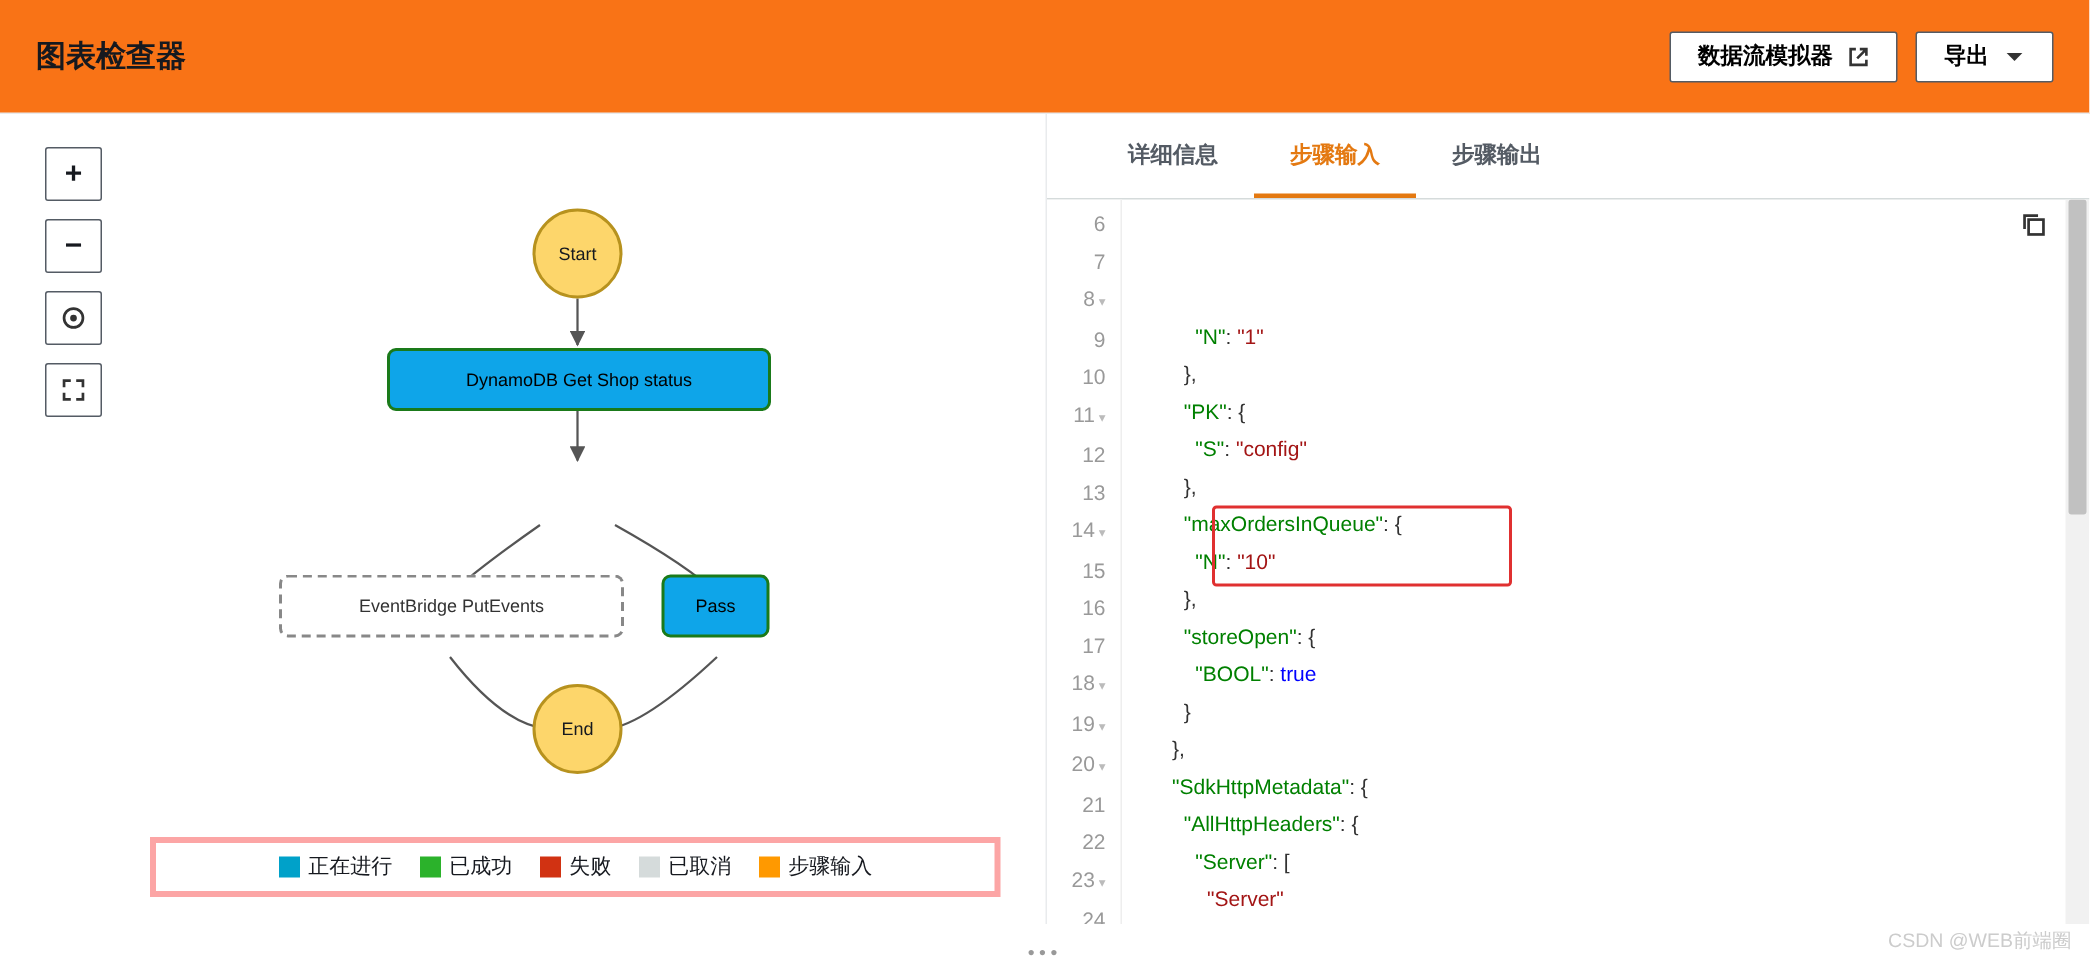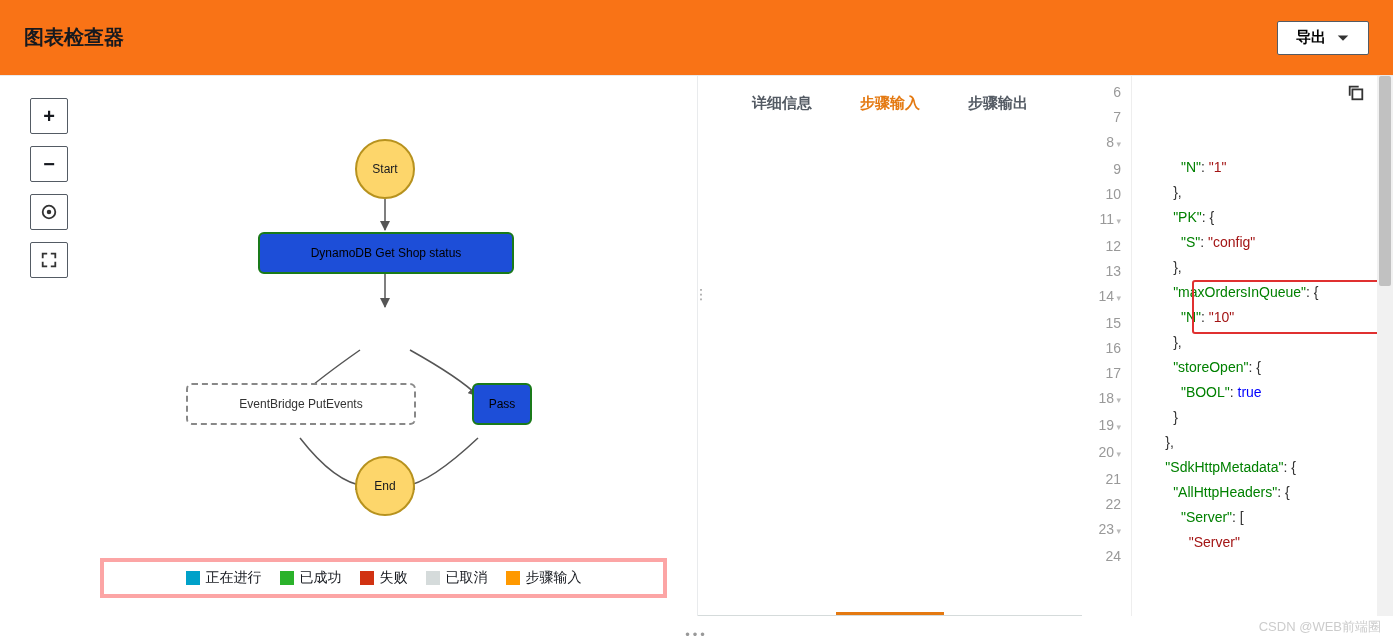--- a/index.html
+++ b/index.html
@@ -4,28 +4,28 @@
 <style>
   *{box-sizing:border-box;margin:0;padding:0;font-family:"Amazon Ember","Helvetica Neue",Arial,sans-serif}
   body{width:1393px;height:642px;background:#fff;color:#16191f;position:relative;overflow:hidden}
   .topbar{height:76px;border-bottom:1px solid #e9ebed;display:flex;align-items:center;justify-content:space-between;padding:0 24px;background:#f97316}
   .title{font-size:20px;font-weight:700}
   .topbtns{display:flex;gap:12px}
   .btn{height:34px;padding:0 18px;background:#fff;border:1px solid #545b64;border-radius:2px;font-size:15px;font-weight:700;display:inline-flex;align-items:center;gap:10px;cursor:pointer}
   .btn svg{width:14px;height:14px}
   .panels{display:flex;height:540px}
   .left{width:698px;position:relative;border-right:1px solid #e9ebed}
-  .right{flex:1;display:flex;position:relative}
+  .right{flex:1;display:flex;flex-direction:column;position:relative}
   .zoom{position:absolute;left:30px;top:22px;display:flex;flex-direction:column;gap:12px}
   .zbtn{width:38px;height:36px;border:1px solid #545b64;border-radius:2px;background:#fff;display:flex;align-items:center;justify-content:center;cursor:pointer;font-size:20px;font-weight:700}
   .zbtn svg{width:18px;height:18px}
   .graph{position:absolute;left:160px;top:12px;width:520px;height:470px}
   .node{position:absolute;border-radius:6px;display:flex;align-items:center;justify-content:center;font-size:12px;text-align:right}
   .circ{width:60px;height:60px;border-radius:50%;background:#fdd66b;border:2px solid #b7921e}
-  .green{background:#1d4ed8;border:2px solid #1a7a1a;color:#000}
+  .green{background:#0ea5e9;border:2px solid #1a7a1a;color:#000}
   .dashbox{border:2px dashed #888;background:#fff;color:#333}
   .sel{outline:4px solid #e03030;outline-offset:3px;border-radius:6px}
   .legend{position:absolute;bottom:18px;left:100px;right:30px;height:40px;border:4px solid #fca5a5;display:flex;align-items:center;justify-content:center;gap:18px;font-size:14px;background:#fff}
   .lg{display:inline-flex;align-items:center;gap:6px}
   .sw{width:14px;height:14px}
   .tabs{display:flex;border-bottom:1px solid #d5dbdb;padding:0 30px;position:relative}
   .tab{padding:18px 24px 16px;font-size:15px;font-weight:700;color:#545b64;cursor:pointer;border-bottom:3px solid transparent}
   .tab.active{color:#e47911;border-bottom-color:#e47911}
   .code{flex:1;display:flex;font-family:Consolas,Monaco,monospace;font-size:14px;line-height:25px;overflow:hidden;position:relative}
   .gut{width:50px;background:#fff;color:#999;text-align:right;padding:4px 10px 0 0;border-right:1px solid #eee}
@@ -42,20 +42,26 @@
   .drag{position:absolute;left:694px;top:286px;color:#999;font-size:14px;letter-spacing:2px}
   .watermark{position:absolute;right:12px;bottom:6px;color:#ccc;font-size:13px}
   .botdrag{position:absolute;left:50%;bottom:0;transform:translateX(-50%);color:#999;font-size:13px;letter-spacing:3px}
 </style>
 </head>
 <body>
 
 <div class="topbar">
   <div class="title">图表检查器</div>
   <div class="topbtns">
+    <button class="btn">
+      <span>数据流模拟器</span>
+      <svg viewBox="0 0 16 16" fill="none" stroke="#333" stroke-width="2">
+          <path d="M6 2H2v12h12v-4M9 2h5v5M14 2L7 9"></path>
+        </svg>
+    </button>
     <button class="btn">
       <span>导出</span>
       <svg viewBox="0 0 16 16" fill="#333">
           <path d="M2 5l6 6 6-6z"></path>
         </svg>
     </button>
   </div>
 </div>
 
 <div class="panels">
@@ -88,21 +94,21 @@
         <path d="M200 262 Q160 290 140 308"></path>
         <path d="M250 262 Q300 290 318 308"></path>
         <path d="M140 350 Q175 395 205 398"></path>
         <path d="M318 350 Q270 395 245 398"></path>
       </g>
     </svg>
 
     <div class="node circ" style="left:355px;top:63px">Start</div>
     <div class="node green" style="left:258px;top:156px;width:256px;height:42px">DynamoDB Get Shop status</div>
     <div class="node dashbox" style="left:186px;top:307px;width:230px;height:42px">EventBridge PutEvents</div>
-    <div class="node green" style="left:472px;top:307px;width:60px;height:42px">Pass</div>
+    <div class="node green" style="left:441px;top:307px;width:72px;height:42px">Pass</div>
     <div class="node circ" style="left:355px;top:380px">End</div>
 
     <div class="legend">
         <span class="lg">
           <span class="sw" style="background: rgb(0, 161, 201);"></span>
           <span>正在进行</span>
         </span>
         <span class="lg">
           <span class="sw" style="background: rgb(43, 178, 43);"></span>
           <span>已成功</span>

